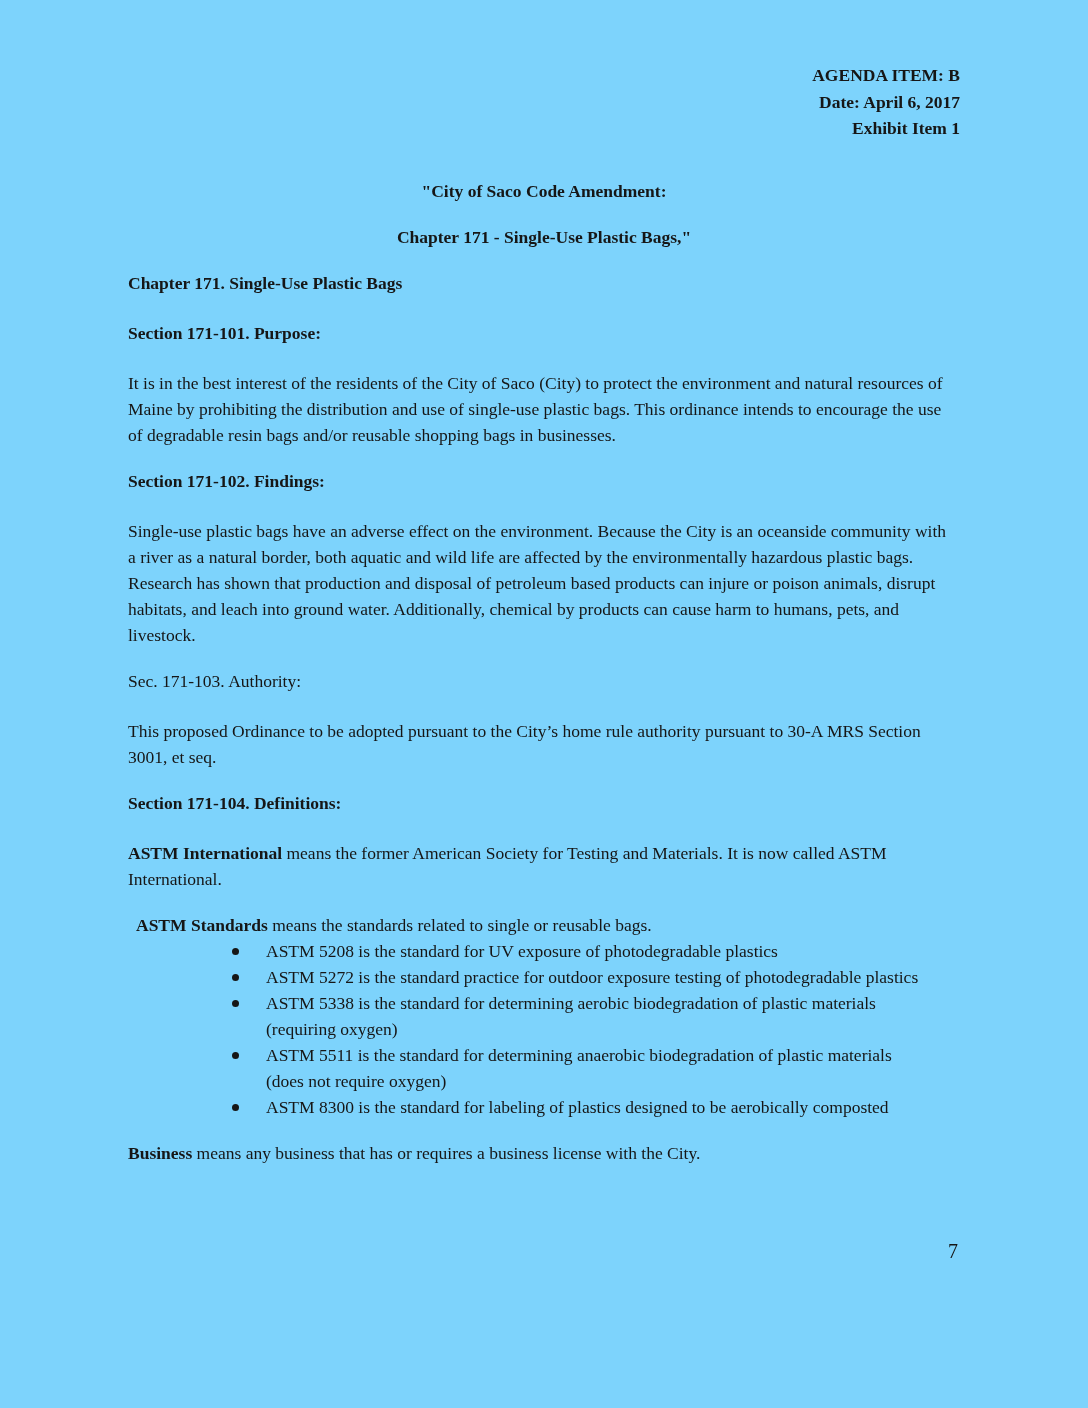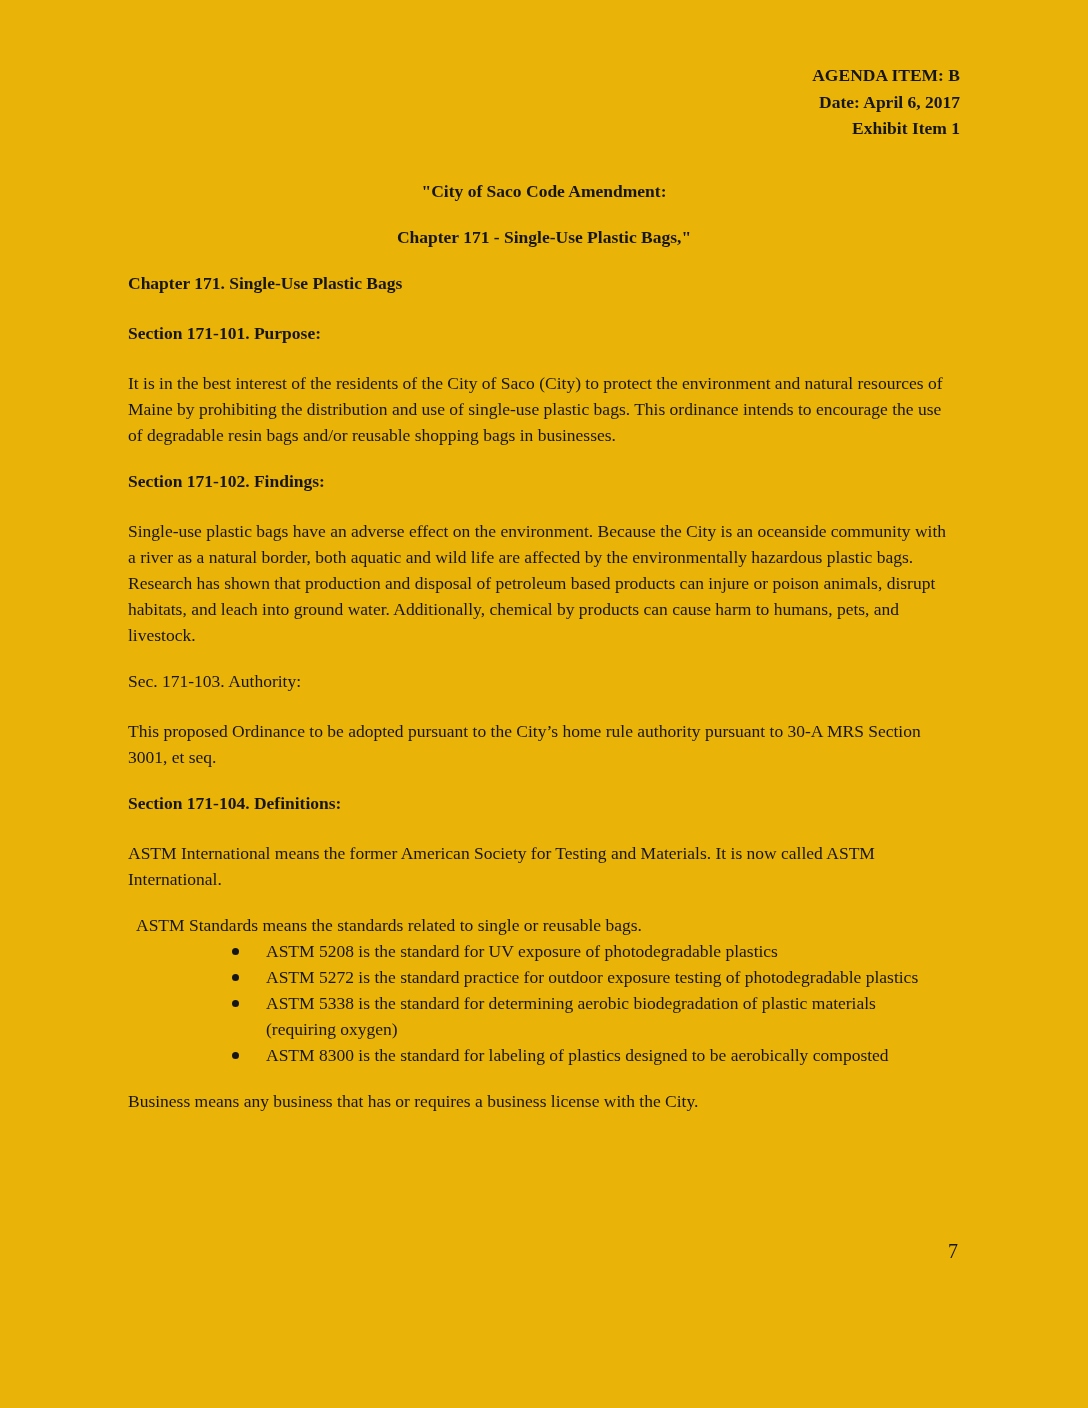--- a/index.html
+++ b/index.html
@@ -5,21 +5,21 @@
   html, body {
     margin: 0;
     padding: 0;
     background: #ffffff;
   }
   .page {
     position: relative;
     width: 1088px;
     height: 1408px;
     margin: 0 auto;
-    background: #eab308;
+    background: #7dd3fc;
     box-sizing: border-box;
     padding: 62px 128px 0 128px;
     font-family: "Liberation Serif", "DejaVu Serif", serif;
     font-size: 17.5px;
     line-height: 26px;
     color: #161616;
   }
   .doc-header {
     text-align: right;
     font-weight: bold;
@@ -38,21 +38,21 @@
     margin: 0 0 24px 0;
   }
   p.plain-heading {
     font-weight: normal;
     margin: 0 0 24px 0;
   }
   p.body-para {
     margin: 0 8px 20px 0;
   }
   .term {
-    font-weight: normal;
+    font-weight: bold;
   }
   .def-block {
     margin: 0 0 20px 8px;
   }
   .def-block p {
     margin: 0;
   }
   ul.astm-list {
     list-style: none;
     margin: 0;
@@ -108,20 +108,21 @@
   <p class="heading">Section 171-104. Definitions:</p>
 
   <p class="body-para"><span class="term">ASTM International</span><span> means the former American Society for Testing and Materials. It is now called ASTM International.</span></p>
 
   <div class="def-block">
     <p><span class="term">ASTM Standards</span><span> means the standards related to single or reusable bags.</span></p>
     <ul class="astm-list">
       <li><span class="bullet-dot"></span><span>ASTM 5208 is the standard for UV exposure of photodegradable plastics</span></li>
       <li><span class="bullet-dot"></span><span>ASTM 5272 is the standard practice for outdoor exposure testing of photodegradable plastics</span></li>
       <li><span class="bullet-dot"></span><span>ASTM 5338 is the standard for determining aerobic biodegradation of plastic materials (requiring oxygen)</span></li>
+      <li><span class="bullet-dot"></span><span>ASTM 5511 is the standard for determining anaerobic biodegradation of plastic materials (does not require oxygen)</span></li>
       <li><span class="bullet-dot"></span><span>ASTM 8300 is the standard for labeling of plastics designed to be aerobically composted</span></li>
     </ul>
   </div>
 
   <p class="body-para"><span class="term">Business</span><span> means any business that has or requires a business license with the City.</span></p>
 
   <div class="page-number">7</div>
 
 </div>
 

